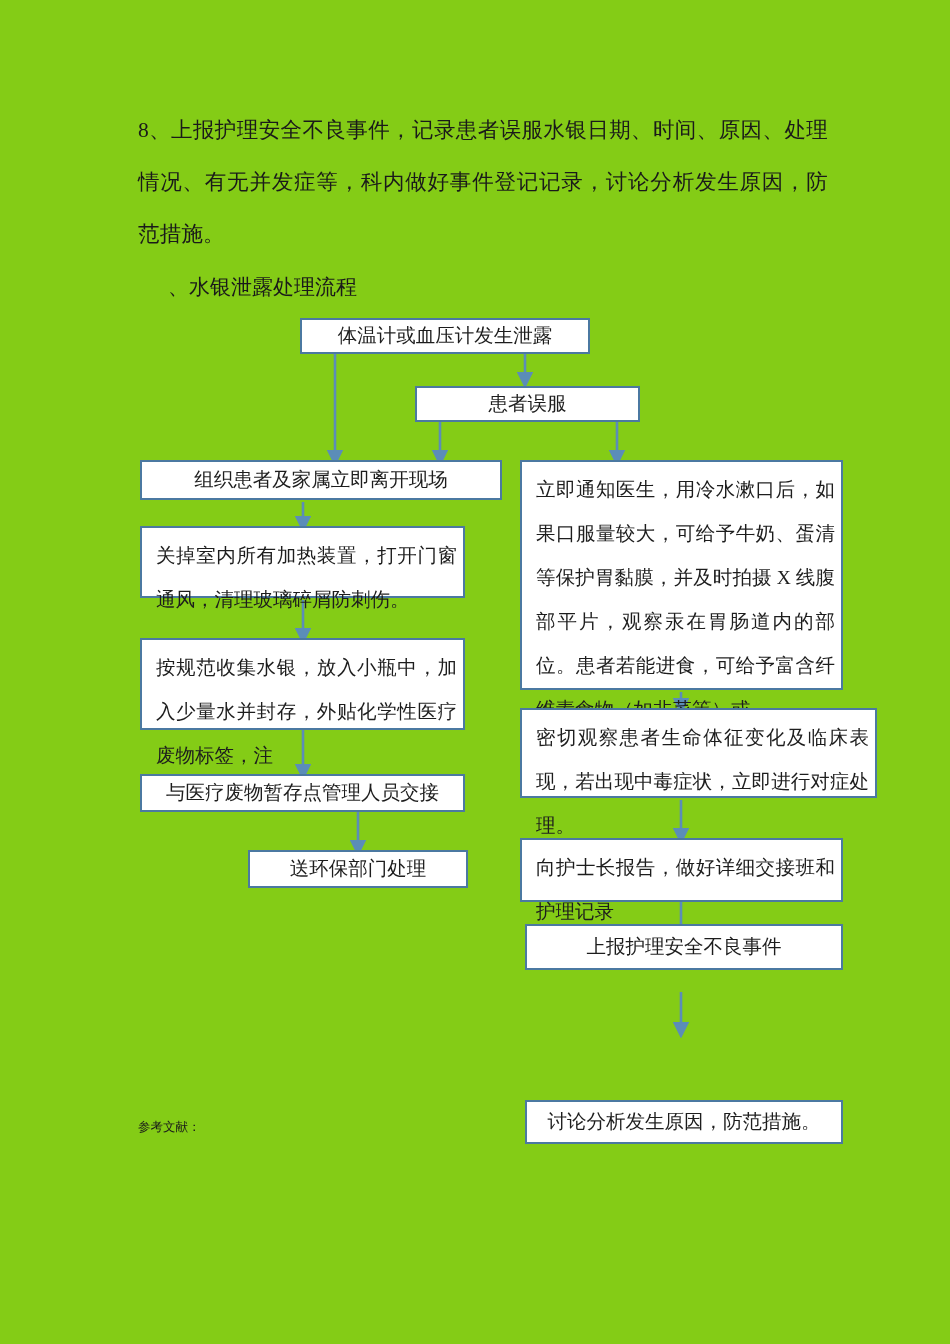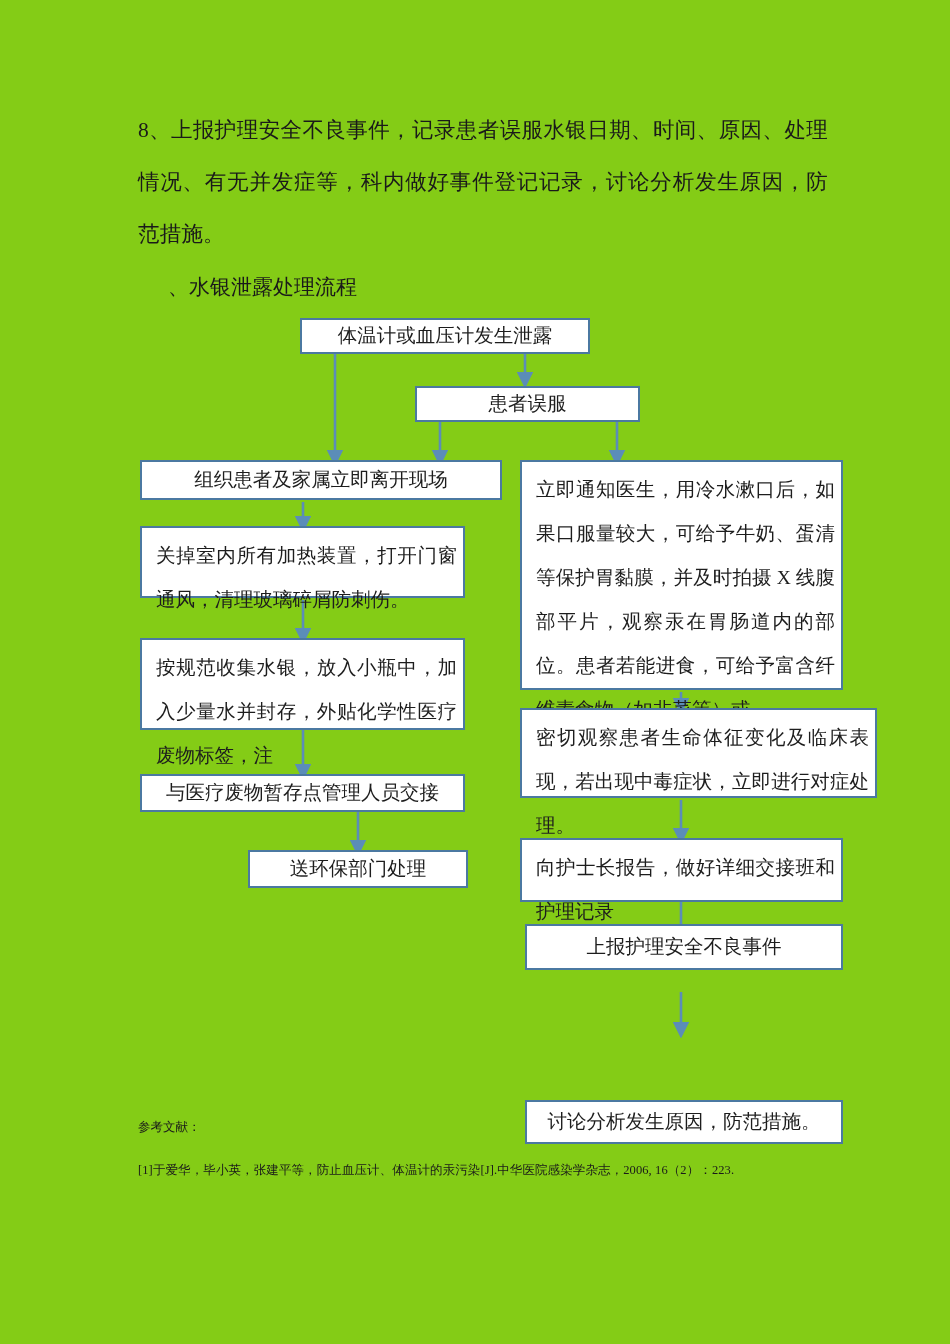--- a/index.html
+++ b/index.html
@@ -196,16 +196,15 @@
     </div>
 
     <div class="node center" style="left:525px; top:1064px; width:318px; height:44px;margin-top:36px;">
       <span class="txt">讨论分析发生原因，防范措施。</span>
     </div>
 
   </div>
 
   <div class="refs">
     <p class="ref-title">参考文献：</p>
-    <p class="ref-item">[1]于爱华，毕小英，张建平等，防止血压计、体温计的汞污染[J].中华医院感染学杂志，2006, 16（2）：223.</p>
   </div>
 
 </div>
 
 </body></html>

